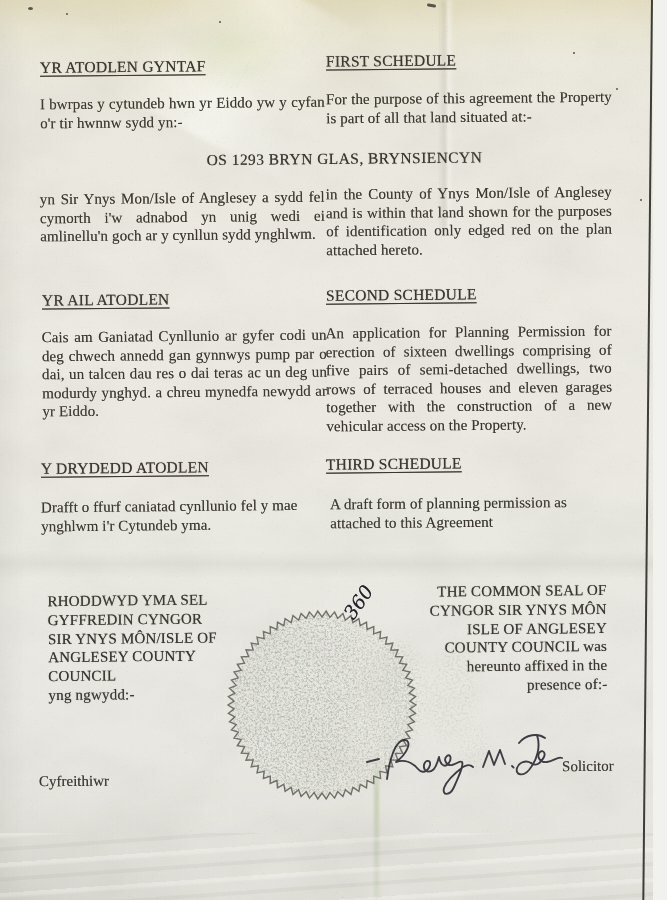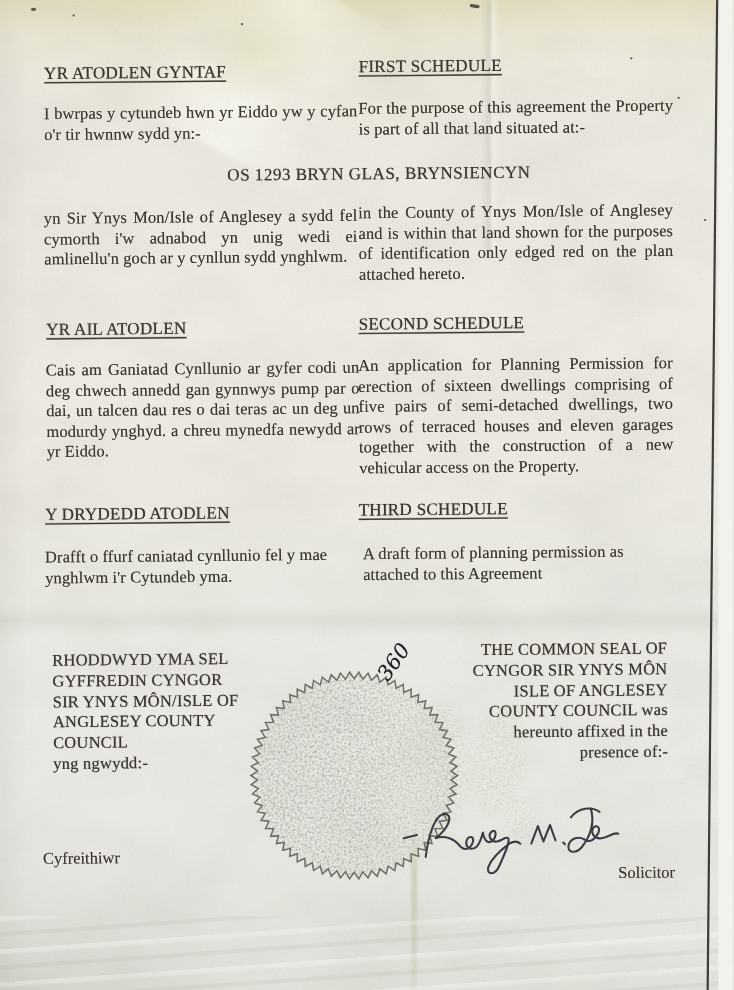--- a/index.html
+++ b/index.html
@@ -134,21 +134,21 @@
       <path d="M5,40 L17,37"></path>
       <path d="M25,57 C27,40 33,17 43,18 C50,19 46,31 34,40 C43,37 51,41 56,47 C60,52 66,50 68,43 C69,37 63,38 62,43 C61,49 67,52 72,47 C75,43 76,38 77,35 C78,42 82,46 86,42 C90,38 89,31 85,34 C81,37 84,44 90,43 C95,42 98,38 100,40 C102,43 97,54 92,65 C88,74 80,74 82,66 C85,58 93,51 101,45 C106,42 109,43 111,45"></path>
       <path d="M121,45 L127,29 L132,43 L138,28 L143,42"></path>
       <path d="M150,44 l1.6,1.6"></path>
       <path d="M157,21 C164,12 176,11 183,16"></path>
       <path d="M175,13 C179,25 175,38 167,48 C161,55 153,53 155,46 C157,40 164,38 169,41"></path>
       <path d="M169,41 C174,45 179,41 182,35 C184,30 180,27 177,31 C175,35 178,41 185,40 C192,39 196,34 200,36"></path>
     </g>
   </svg>
 
-  <span class="abs tilt label z2" style="left:562px;top:758px;margin-top:28px;">Solicitor</span>
+  <span class="abs tilt label z2" style="left:562px;top:758px;">Solicitor</span>
   <span class="abs tilt label z2" style="left:39px;top:773px;">Cyfreithiwr</span>
 
   <svg class="abs texture" width="667" height="900">
     <defs>
       <filter id="mottle">
           <feTurbulence type="fractalNoise" baseFrequency="0.010 0.016" numOctaves="4" seed="7"></feTurbulence>
           <feColorMatrix type="matrix" values="0 0 0 0 0.35  0 0 0 0 0.34  0 0 0 0 0.30  0.9 0 0 0 -0.35"></feColorMatrix>
         </filter>
       <filter id="grain">
           <feTurbulence type="fractalNoise" baseFrequency="0.8" numOctaves="2" seed="2"></feTurbulence>

